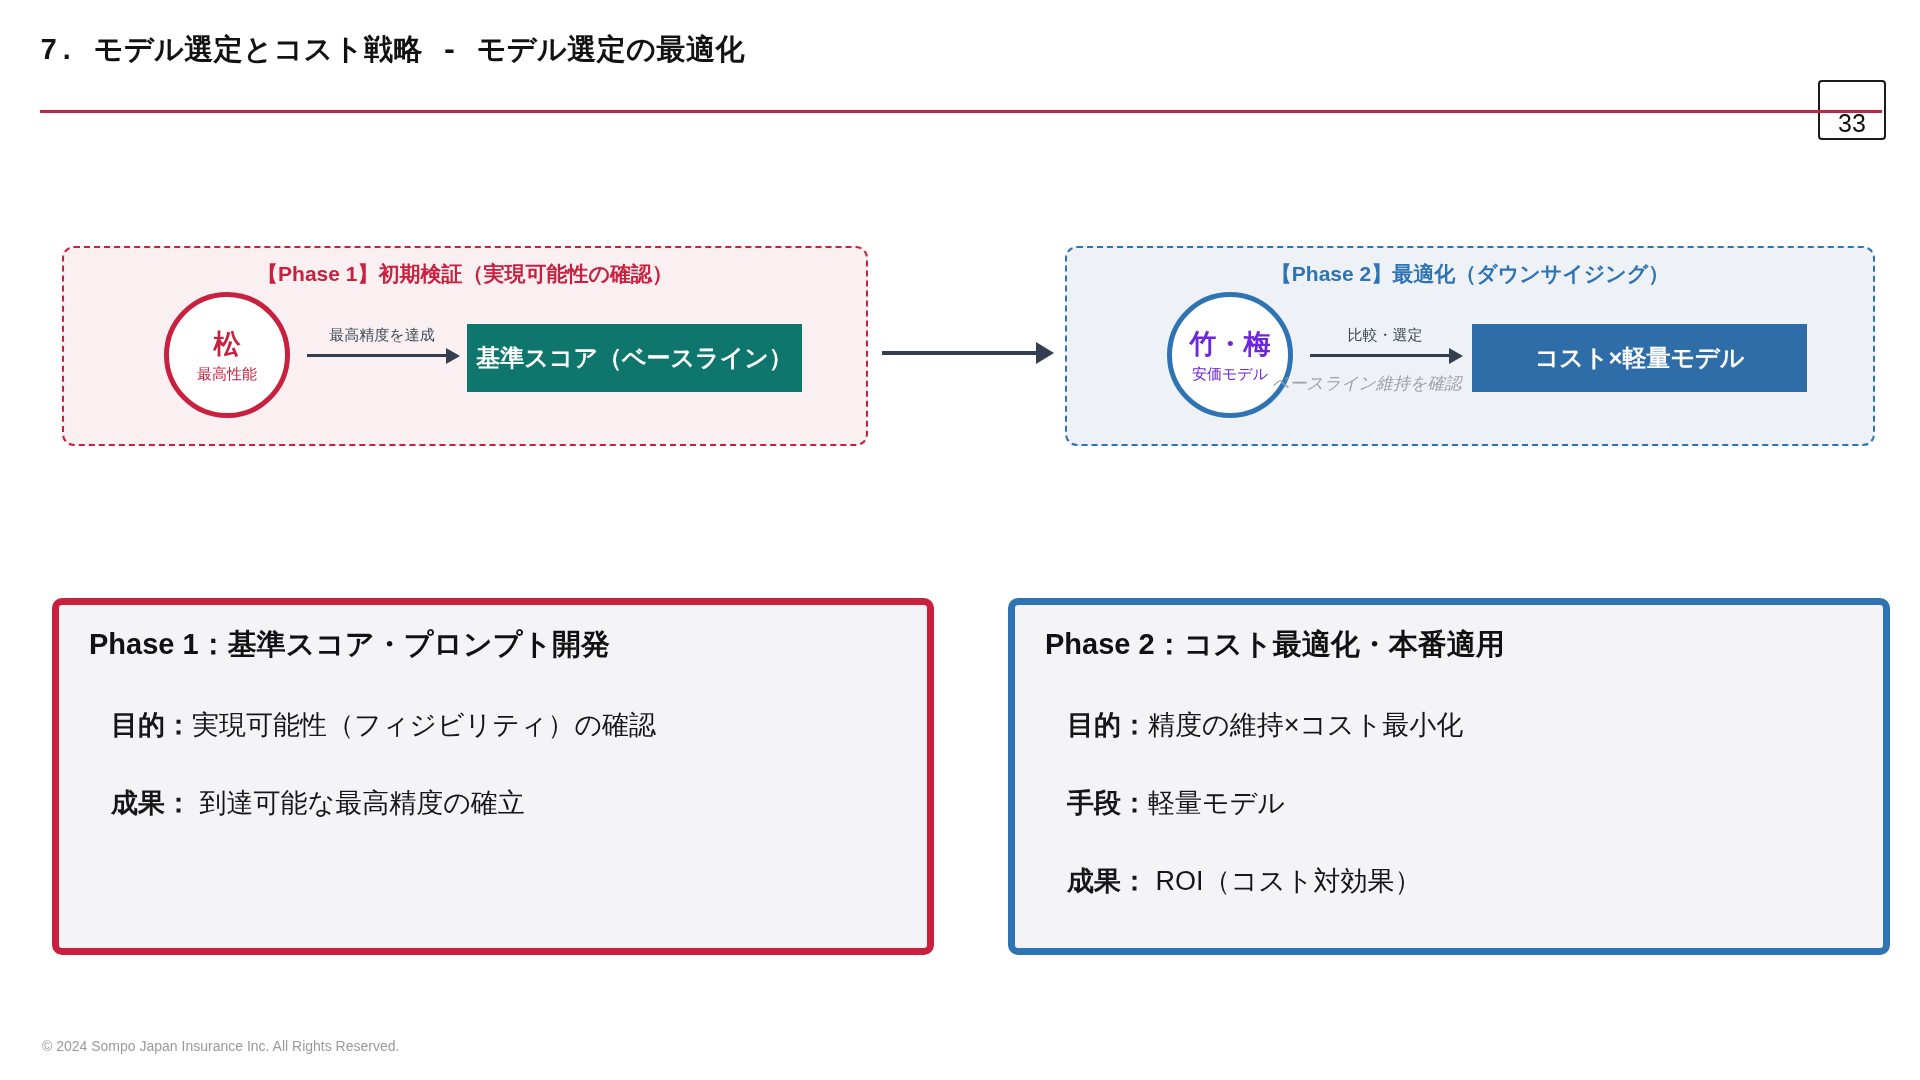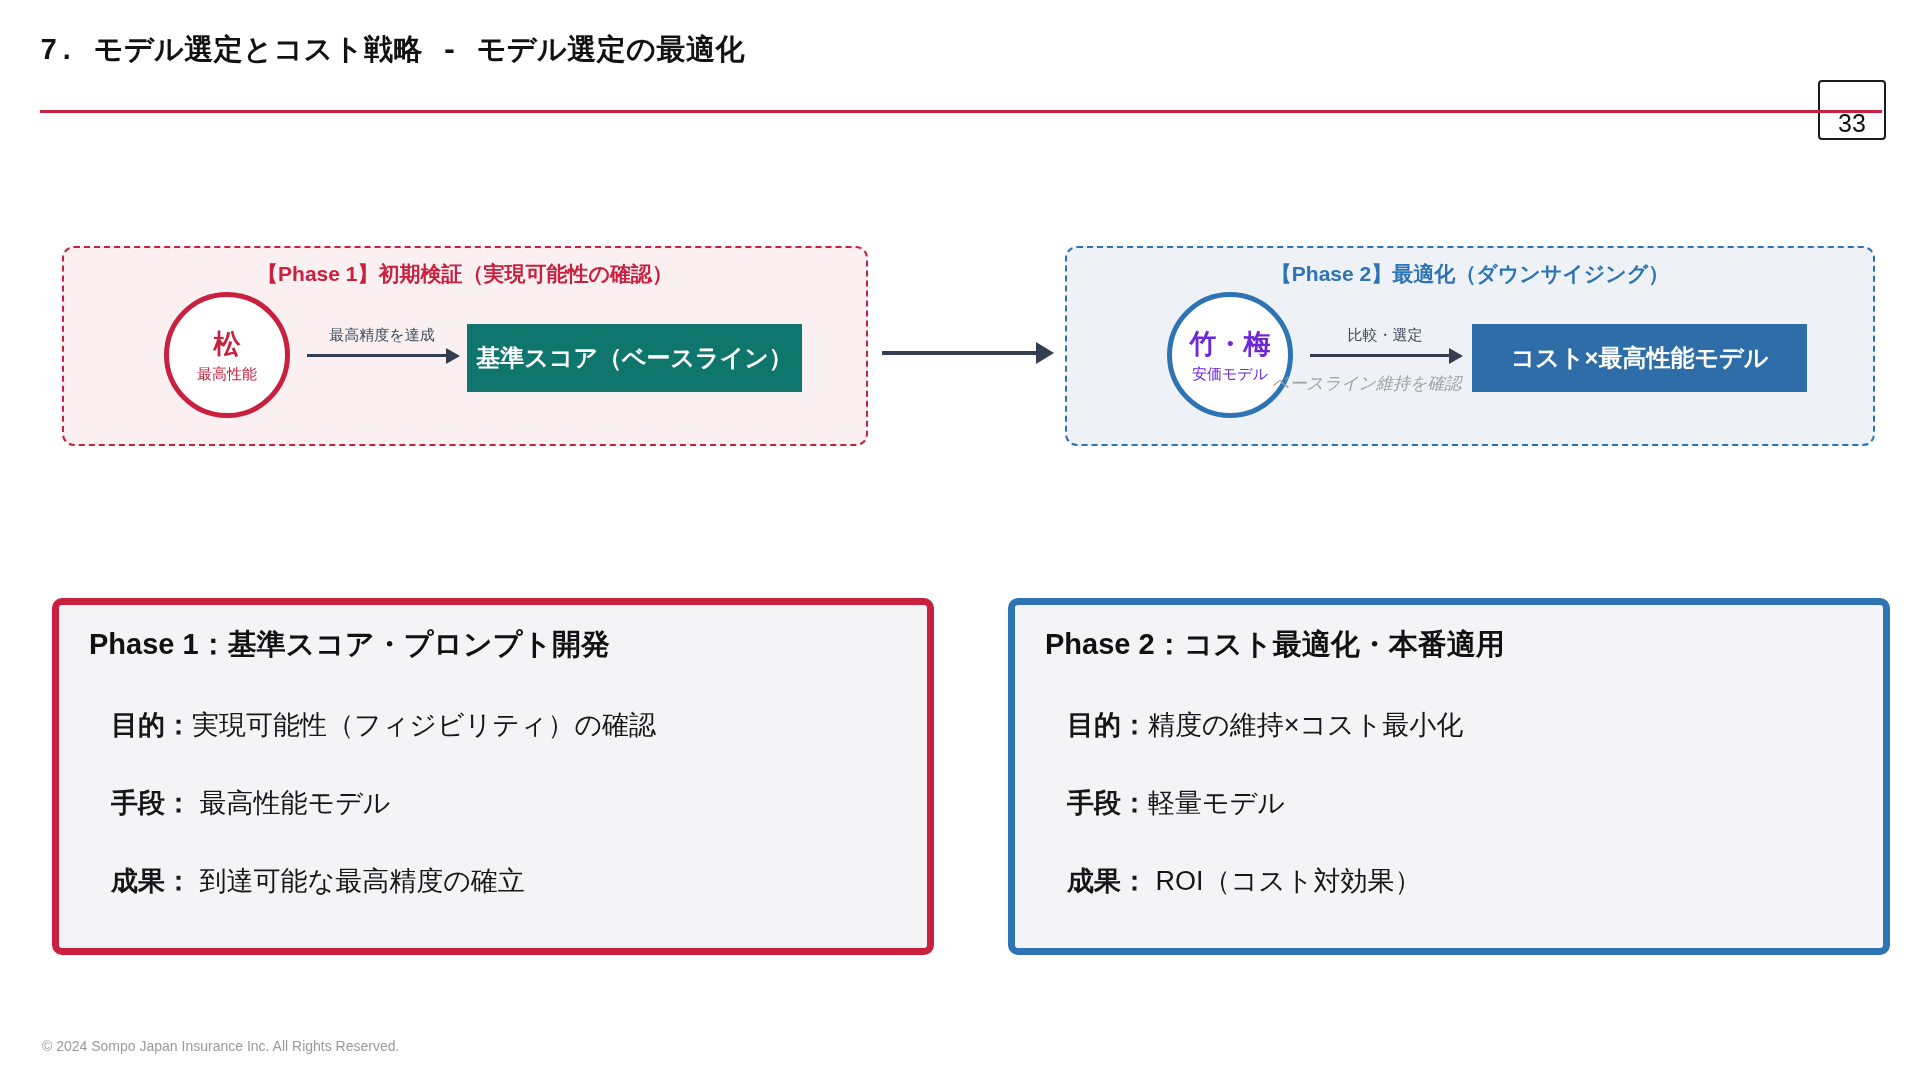--- a/index.html
+++ b/index.html
@@ -112,32 +112,29 @@
     <div class="flow-title">【Phase 2】最適化（ダウンサイジング）</div>
     <div class="model-circle">
       <span class="circle-main">竹・梅</span>
       <span class="circle-sub">安価モデル</span>
     </div>
     <div class="arrow-group">
       <span class="arrow-label">比較・選定</span>
       <span class="arrow-line"></span>
     </div>
     <div class="flow-note">ベースライン維持を確認</div>
-    <div class="result-box">コスト×最高性能モデル</div>
+    <div class="result-box">コスト×軽量モデル</div>
   </section>
 
   <section class="detail-panel p1d">
     <div class="detail-heading">
       <span>Phase 1：</span><span>基準スコア・プロンプト開発</span>
     </div>
     <div class="detail-item">
       <span class="lbl">目的：</span><span>実現可能性（フィジビリティ）の確認</span>
-    </div>
-    <div class="detail-item">
-      <span class="lbl">手段：</span><span> 最高性能モデル</span>
     </div>
     <div class="detail-item">
       <span class="lbl">成果：</span><span> 到達可能な最高精度の確立</span>
     </div>
   </section>
 
   <section class="detail-panel p2d">
     <div class="detail-heading">
       <span>Phase 2：</span><span>コスト最適化・本番適用</span>
     </div>

